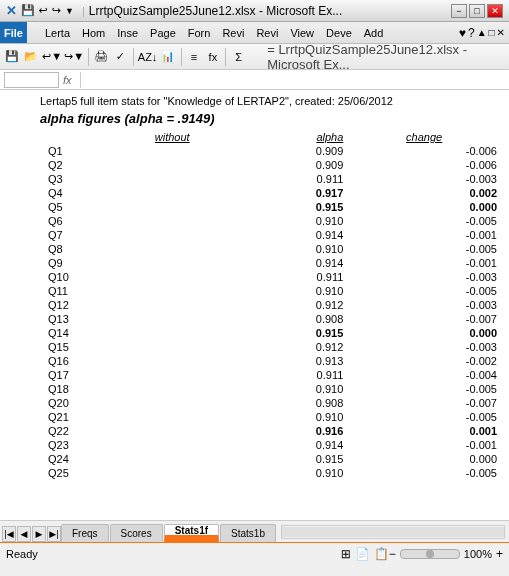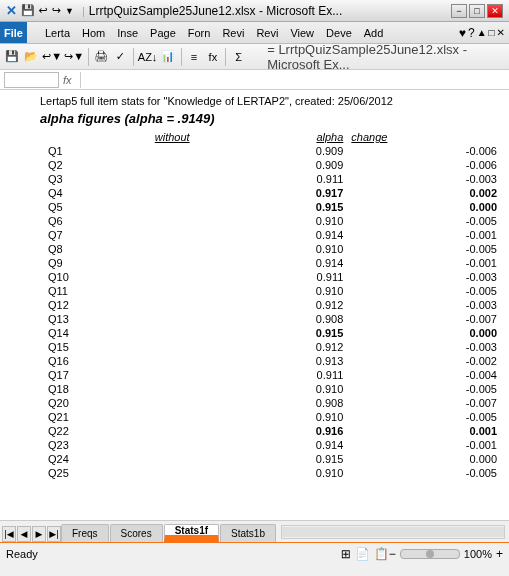--- a/index.html
+++ b/index.html
@@ -247,21 +247,21 @@
 
 <div class="spreadsheet" style="position:relative; overflow-y:scroll; height:430px;padding-left:32px;">
   <div class="sheet-content">
     <div class="info-row">Lertap5 full item stats for "Knowledge of LERTAP2", created: 25/06/2012</div>
     <div class="alpha-heading">alpha figures (alpha = .9149)</div>
     <table class="data-table">
       <thead>
         <tr>
           <th style="font-style:italic; text-decoration:underline; text-align:right; min-width:55px;">without</th>
           <th style="font-style:italic; text-decoration:underline; text-align:right; min-width:55px;">alpha</th>
-          <th style="font-style:italic; text-decoration:underline; text-align:left; min-width:55px;">change</th>
+          <th style="font-style:italic; text-decoration:underline; text-align:center; min-width:55px;">change</th>
         </tr>
       </thead>
       <tbody id="data-rows">
       <tr>
             <td class="label">Q1</td>
             <td class="num">0.909</td>
             <td class="num">-0.006</td>
           </tr>
           <tr>
             <td class="label">Q2</td>

